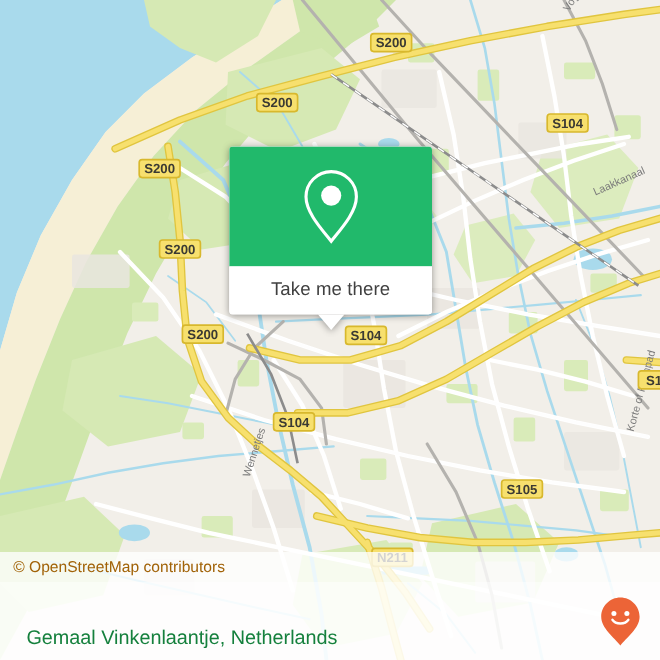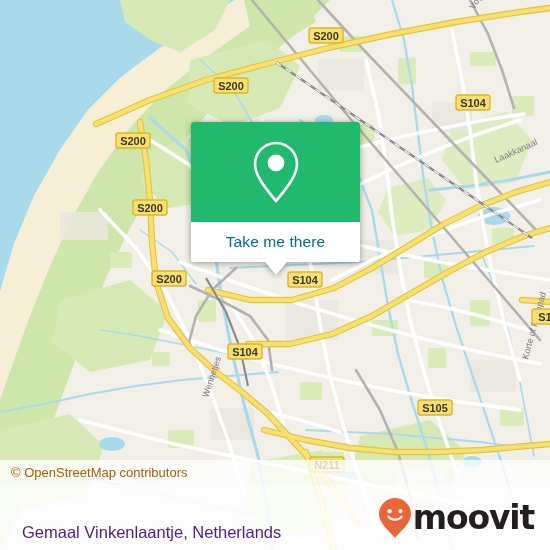--- a/index.html
+++ b/index.html
@@ -53,21 +53,21 @@
     align-items: center;
     justify-content: center;
   }
   #callout-label {
     height: 40px;
     background: #ffffff;
     display: flex;
     align-items: center;
     justify-content: center;
     font-size: 15.5px;
-    color: #0369a1;
+    color: #404040;
     letter-spacing: 0.1px;
     font-family: "Liberation Sans", sans-serif;
   }
   #callout-tail {
     position: absolute;
     left: 50%;
     margin-left: -11px;
     top: 140px;
     width: 0;
     height: 0;
@@ -104,21 +104,21 @@
     height: 65px;
     background: rgba(255,255,255,0.88);
     display: flex;
     align-items: center;
     justify-content: space-between;
     z-index: 50;
   }
   #footer-title {
     padding-left: 22px;
     font-size: 16.5px;
-    color: #4c1d95;
+    color: #15803d;
     font-family: "Liberation Sans", sans-serif;
     white-space: nowrap;
     margin-top: 30px;
   }
   #brand {
     display: flex;
     align-items: center;
     padding-right: 16px;
   }
   #brand-wordmark {
@@ -359,17 +359,16 @@
 
   <div id="footer">
     <span id="footer-title">Gemaal Vinkenlaantje, Netherlands</span>
     <span id="brand">
       <svg width="34" height="42" viewBox="0 0 34 42">
         <path d="M17 1 C8.2 1 1 8.2 1 17 C1 26.5 12 34.5 17 41 C22 34.5 33 26.5 33 17 C33 8.2 25.8 1 17 1 Z" fill="#ec6437"></path>
         <circle cx="11.6" cy="14.2" r="2.1" fill="#ffffff"></circle>
         <circle cx="22.4" cy="14.2" r="2.1" fill="#ffffff"></circle>
         <path d="M10.4 19.6 C13 23.6 21 23.6 23.6 19.6" fill="none" stroke="#ffffff" stroke-width="2.1" stroke-linecap="round"></path>
       </svg>
-      <span id="brand-wordmark">moovit</span>
     </span>
   </div>
 
 </div>
 
 </body></html>

